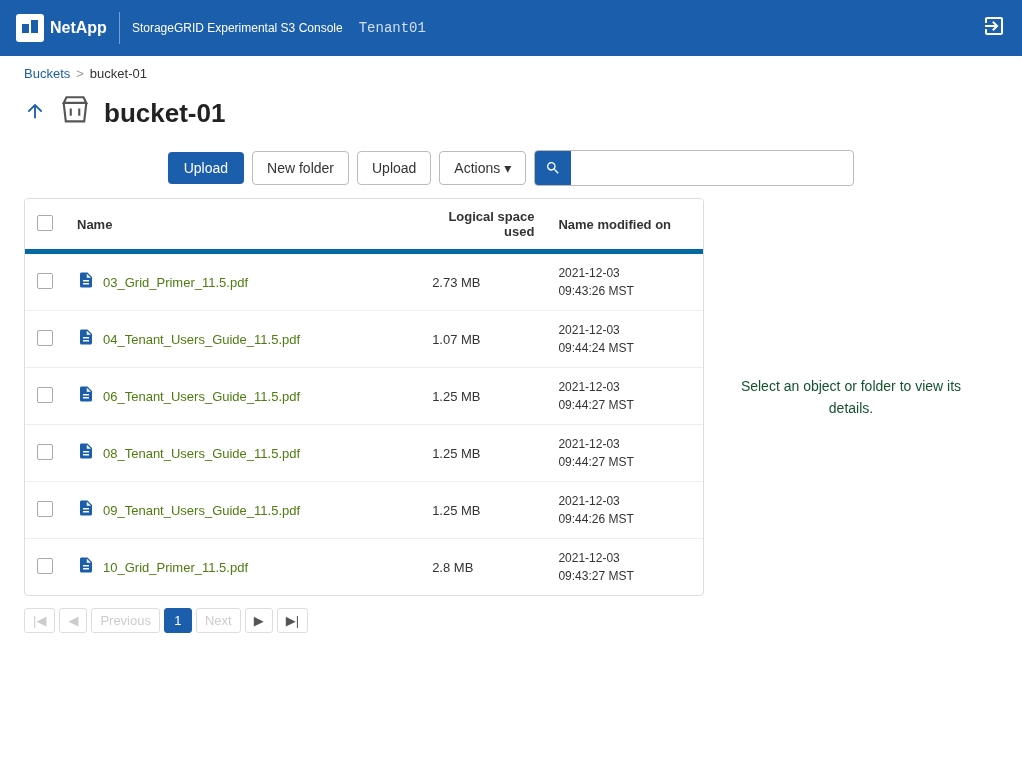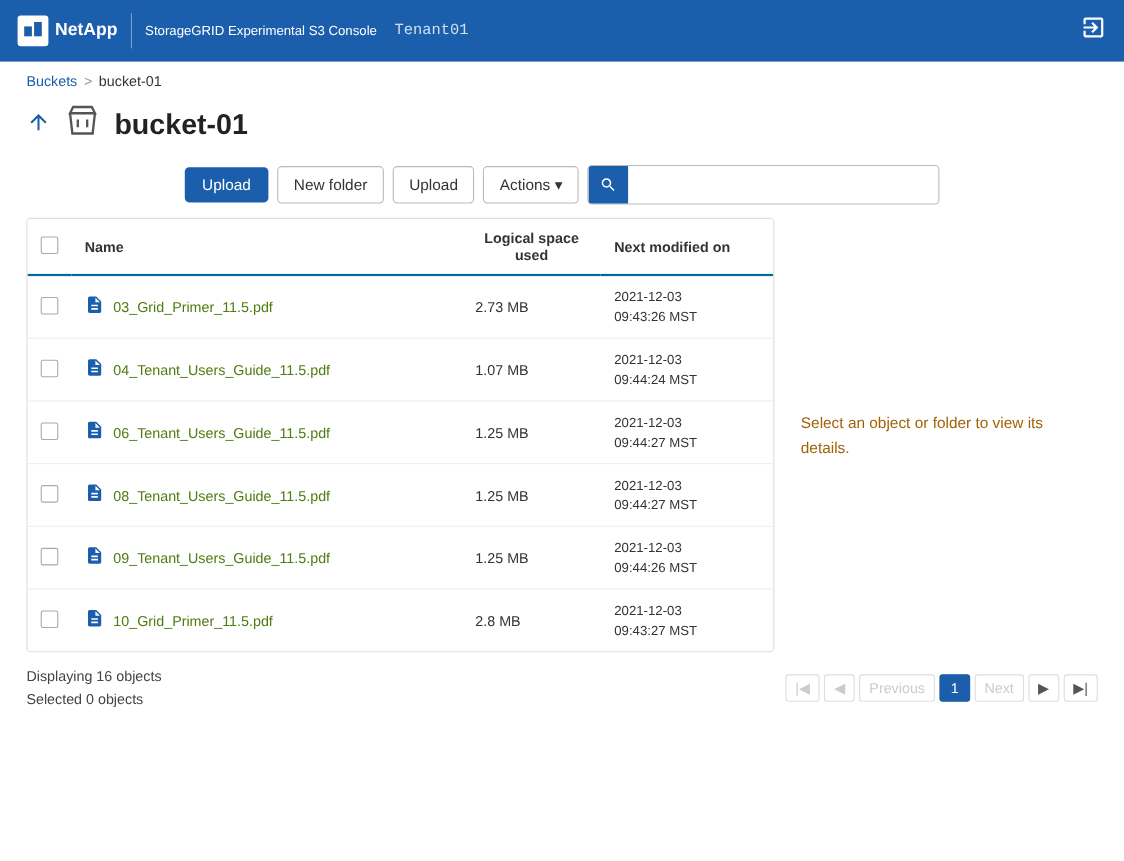--- a/index.html
+++ b/index.html
@@ -181,30 +181,30 @@
       overflow-y: auto;
       max-height: 490px;
       position: relative;
     }
     table {
       width: 100%;
       border-collapse: collapse;
     }
     thead th {
       background: #fff;
-      border-bottom: 2px solid #0369a1;
+      border-bottom: 5px solid #0369a1;
       padding: 10px 12px;
       text-align: left;
       font-weight: 600;
       font-size: 13px;
       color: #333;
     }
     thead th:first-child { width: 40px; }
     thead th:nth-child(2) { width: 55%; }
-    thead th:nth-child(3) { width: 20%; text-align: center; }
+    thead th:nth-child(3) { width: 20%; text-align: right; }
     thead th:nth-child(4) { width: 25%; }
     tbody tr {
       border-bottom: 1px solid #eee;
     }
     tbody tr:last-child { border-bottom: none; }
     tbody td {
       padding: 10px 12px;
       vertical-align: middle;
       font-size: 13px;
     }
@@ -236,22 +236,23 @@
     .table-wrapper::-webkit-scrollbar-track { background: #f0f0f0; }
     .table-wrapper::-webkit-scrollbar-thumb { background: #bbb; border-radius: 6px; }
 
     
     .details-panel {
       flex: 1;
       padding: 20px 24px;
       display: flex;
       align-items: center;
       justify-content: center;
-      color: #a16207;
-      font-size: 14px;
+      color: #14532d;
+      font-size: 14px;
+      text-align: center;
       line-height: 1.6;
     }
 
     
     .footer {
       padding: 12px 24px;
       display: flex;
       align-items: center;
       justify-content: space-between;
     }
@@ -349,21 +350,21 @@
   <div class="table-panel">
     <div class="table-wrapper">
       <table>
         <thead>
           <tr>
             <th>
               <span class="checkbox"></span>
             </th>
             <th>Name</th>
             <th>Logical space<br>used</th>
-            <th>Next modified on</th>
+            <th>Name modified on</th>
           </tr>
         </thead>
         <tbody id="table-body">
         <tr>
     <td>
       <span class="checkbox"></span>
     </td>
     <td>
       <div class="file-name">
         <span class="file-icon">
@@ -466,24 +467,20 @@
       </table>
     </div>
   </div>
 
   <div class="details-panel">
     <p>Select an object or folder to view its details.</p>
   </div>
 </div>
 
 <div class="footer">
-  <div class="footer-info">
-    <div>Displaying 16 objects</div>
-    <div>Selected 0 objects</div>
-  </div>
   <div class="pagination">
     <button class="page-btn disabled">|◀</button>
     <button class="page-btn disabled">◀</button>
     <span class="page-btn disabled">Previous</span>
     <button class="page-btn current">1</button>
     <span class="page-btn disabled">Next</span>
     <button class="page-btn">▶</button>
     <button class="page-btn">▶|</button>
   </div>
 </div>

